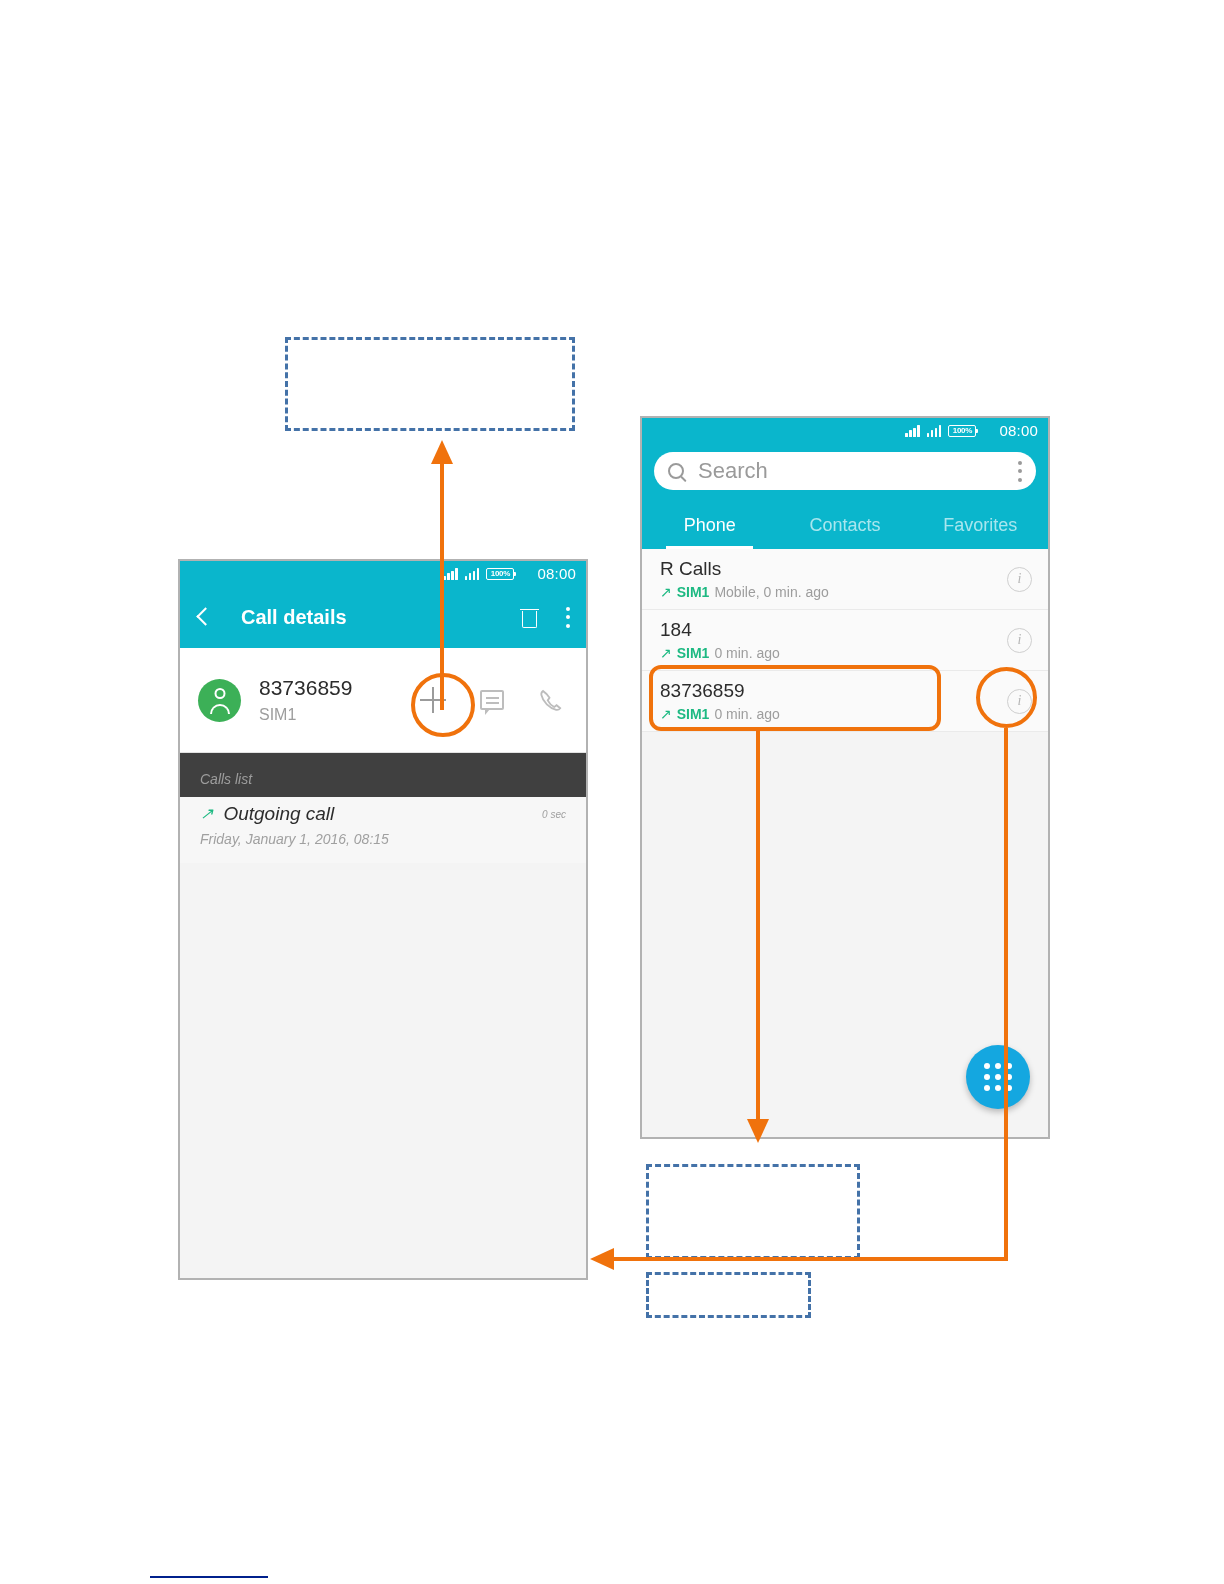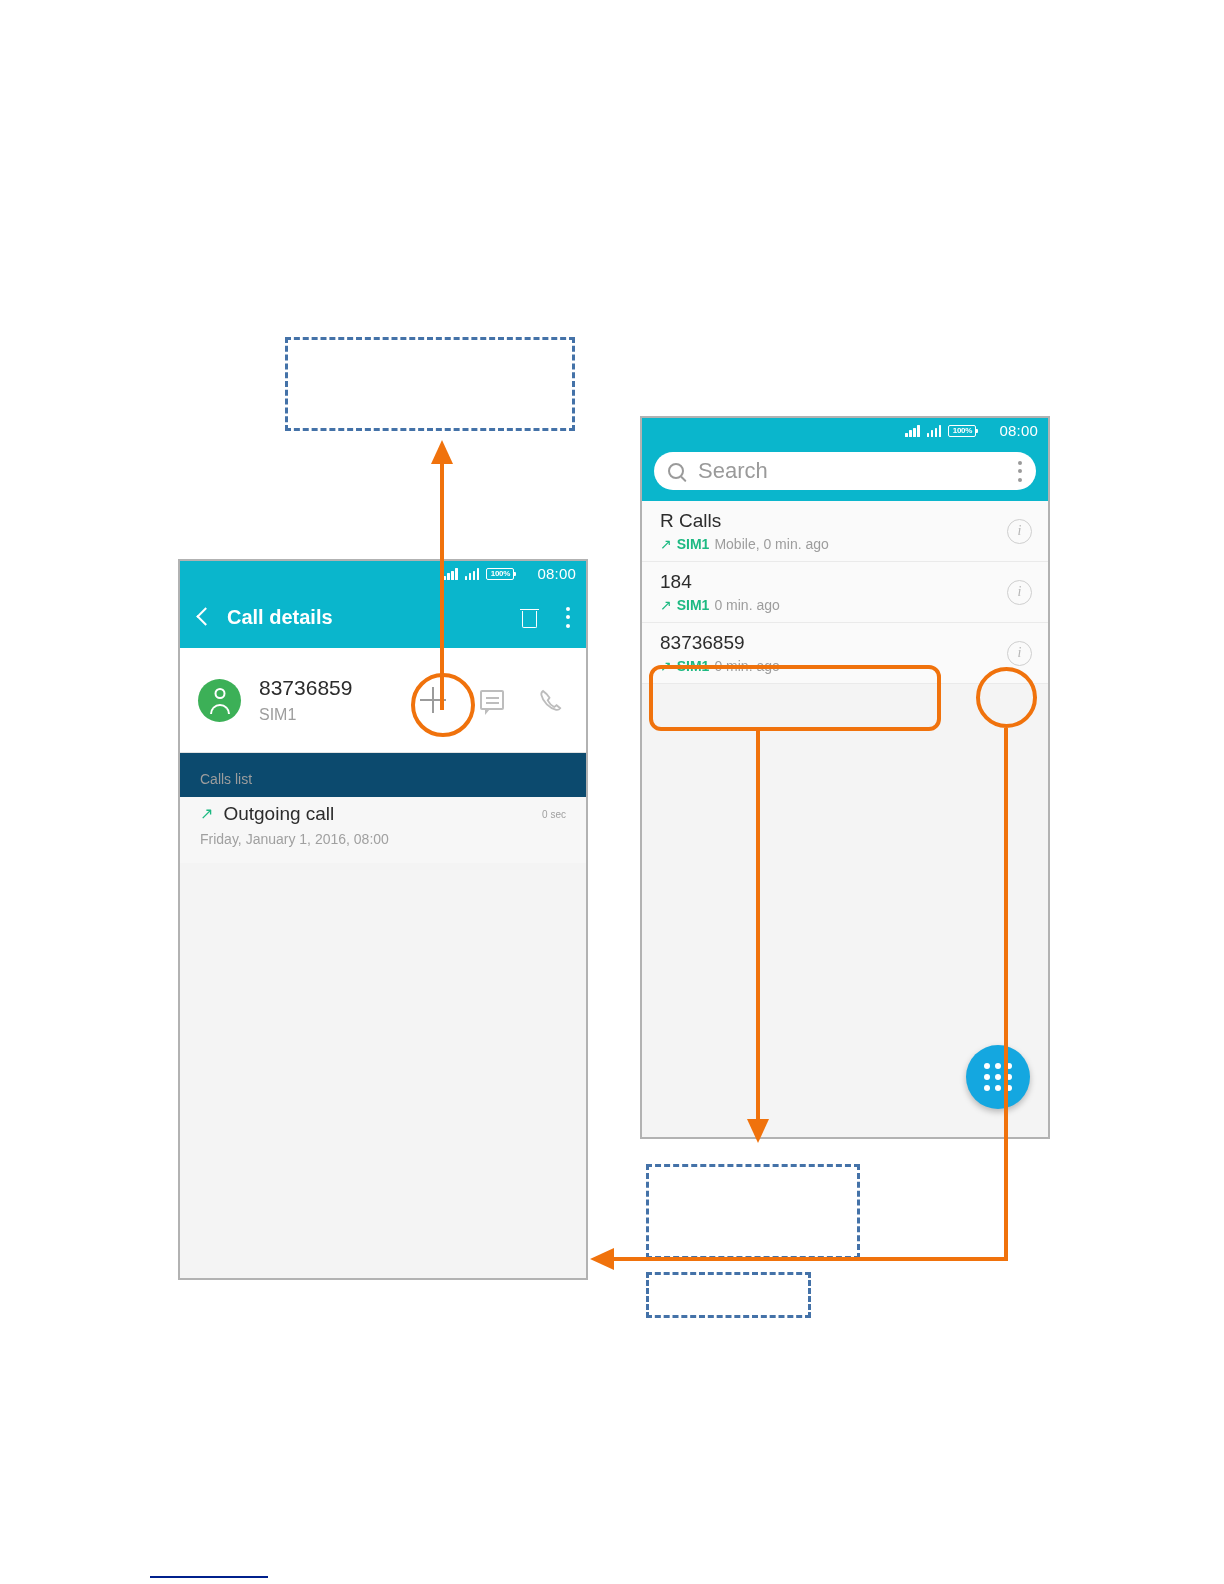--- a/index.html
+++ b/index.html
@@ -105,21 +105,21 @@
     background: #0ab6cc;
     display: flex;
     align-items: center;
     padding: 0 16px;
     box-sizing: border-box;
   }
   .appbar-title {
     color: #ffffff;
     font-size: 20px;
     font-weight: bold;
-    margin-left: 18px;
+    margin-left: 32px;
     flex: 1;
   }
   .ic-back {
     width: 13px;
     height: 22px;
     position: relative;
   }
   .ic-back::before {
     content: "";
     position: absolute;
@@ -268,21 +268,21 @@
     border-bottom: 6px solid transparent;
     border-right: 0 solid transparent;
   }
   .ic-phone {
     width: 24px; height: 24px;
     position: relative;
   }
   .ic-phone svg { display: block; }
 
   
-  .calls-section { background: #0c4a6e; }
+  .calls-section { background: #404040; font-style: italic; }
   .calls-label {
     font-size: 14px;
     color: #9d9d9d;
     padding: 18px 20px 10px 20px;
   }
   .call-entry {
     background: #f7f7f7;
     padding: 6px 20px 16px 20px;
     position: relative;
   }
@@ -529,21 +529,21 @@
   </div>
 
   <div class="calls-section">
     <div class="calls-label">Calls list</div>
     <div class="call-entry">
       <div class="call-row1">
         <span class="arrow-out">↗</span>
         <span class="call-type">Outgoing call</span>
         <span class="call-dur">0 sec</span>
       </div>
-      <div class="call-date">Friday, January 1, 2016, 08:00</div>
+      <div class="call-date">Friday, January 1, 2016, 08:15</div>
     </div>
   </div>
 </div>
 
 <div class="phone" id="phone-right">
 
   <div class="statusbar">
     <span class="bars">
         <i></i>
         <i></i>
@@ -567,20 +567,25 @@
       <span class="ic-search"></span>
       <span class="search-ph">Search</span>
       <span class="ic-dots grey">
           <i></i>
           <i></i>
           <i></i>
         </span>
     </div>
   </div>
 
+  <div class="tabs">
+    <div class="tab active">Phone</div>
+    <div class="tab">Contacts</div>
+    <div class="tab">Favorites</div>
+  </div>
 
   <div class="loglist">
     <div class="logrow">
       <div class="log-main">
         <div class="log-name">R Calls</div>
         <div class="log-sub">
           <span class="arrow-out">↗</span>
           <span class="log-sim">SIM1</span>
           <span>Mobile, 0 min. ago</span>
         </div>

